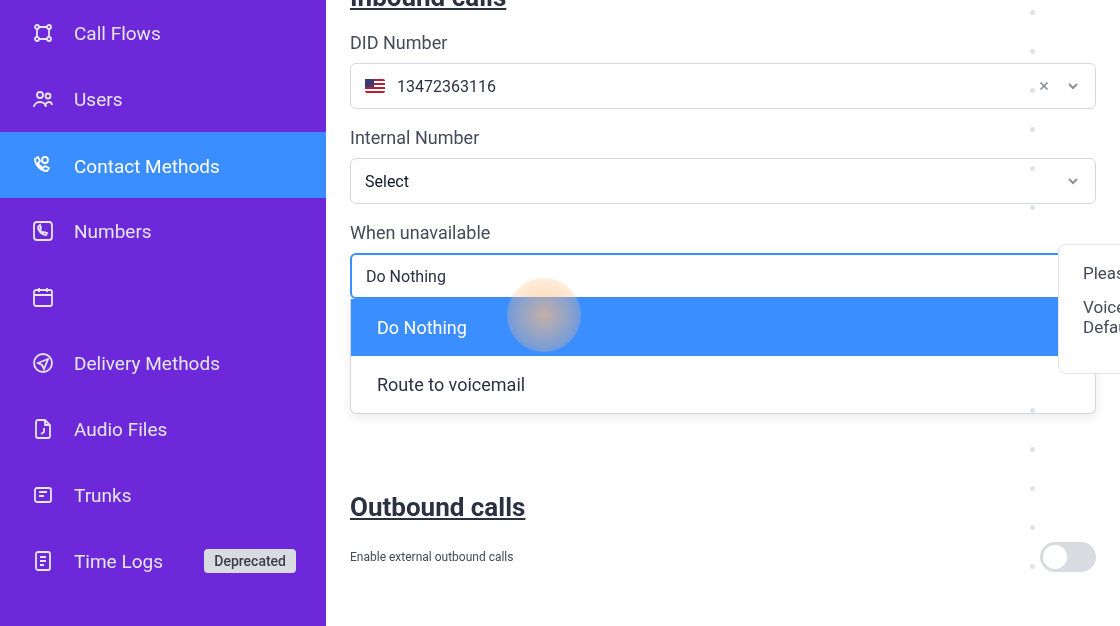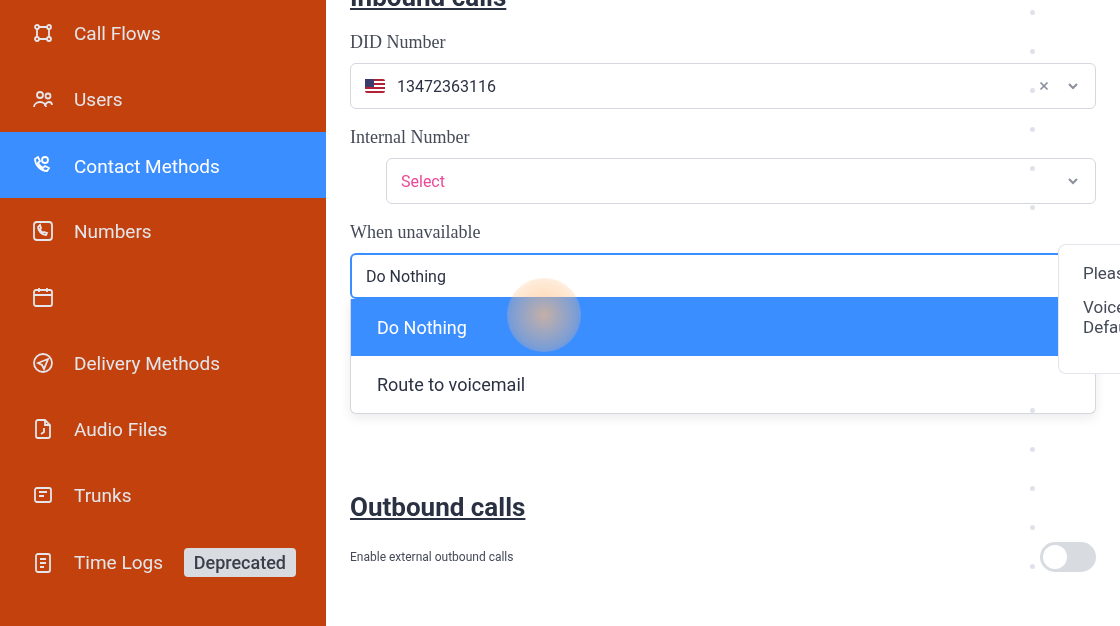--- a/index.html
+++ b/index.html
@@ -9,21 +9,21 @@
   width: 1120px;
   height: 626px;
   overflow: hidden;
   position: relative;
 }
 .sidebar {
   position: absolute;
   left: 0; top: 0;
   width: 326px;
   height: 626px;
-  background: #c2410c;
+  background: #6d28d9;
   color: #e4e6eb;
 }
 .sidebar-item {
   display: flex;
   align-items: center;
   gap: 18px;
   padding: 20px 30px;
   font-size: 19px;
   cursor: pointer;
   color: #e4e6eb;
@@ -38,21 +38,21 @@
   height: 26px;
   display: flex;
   align-items: center;
   justify-content: center;
 }
 .sidebar-item svg { stroke: currentColor; fill: none; stroke-width: 1.8; }
 .badge {
   margin-left: auto;
   background: #d8dbe0;
   color: #3a3e4a;
-  font-size: 18px;
+  font-size: 14px;
   padding: 4px 10px;
   border-radius: 4px;
   font-weight: 500;
 }
 
 .main {
   position: absolute;
   left: 326px;
   top: 0;
   width: 794px;
@@ -67,36 +67,35 @@
   margin-top: -12px;
   margin-bottom: 20px;
   text-decoration: underline;
 }
 .section-title.cut { margin-top: -18px; }
 .field-label {
   font-size: 18px;
   color: #444a57;
   margin-bottom: 10px;
   margin-top: 18px;
-  font-family: Liberation Serif, serif;
 }
 .select-box {
   border: 1px solid #d4d7de;
   border-radius: 6px;
   height: 46px;
   display: flex;
   align-items: center;
   padding: 0 14px;
   font-size: 16px;
   color: #2a3142;
   background: #fff;
   position: relative;
   cursor: pointer;
 }
-.select-box.placeholder { color: #ec4899; margin-left: 36px; }
+.select-box.placeholder { color: #0f172a; }
 .select-box .flag {
   width: 20px; height: 14px;
   margin-right: 12px;
   background: linear-gradient(#b22234 0 14%, #fff 14% 28%, #b22234 28% 42%, #fff 42% 57%, #b22234 57% 71%, #fff 71% 85%, #b22234 85% 100%);
   position: relative;
   border-radius: 2px;
 }
 .select-box .flag::before {
   content:"";
   position:absolute; left:0; top:0; width:9px; height:8px;

